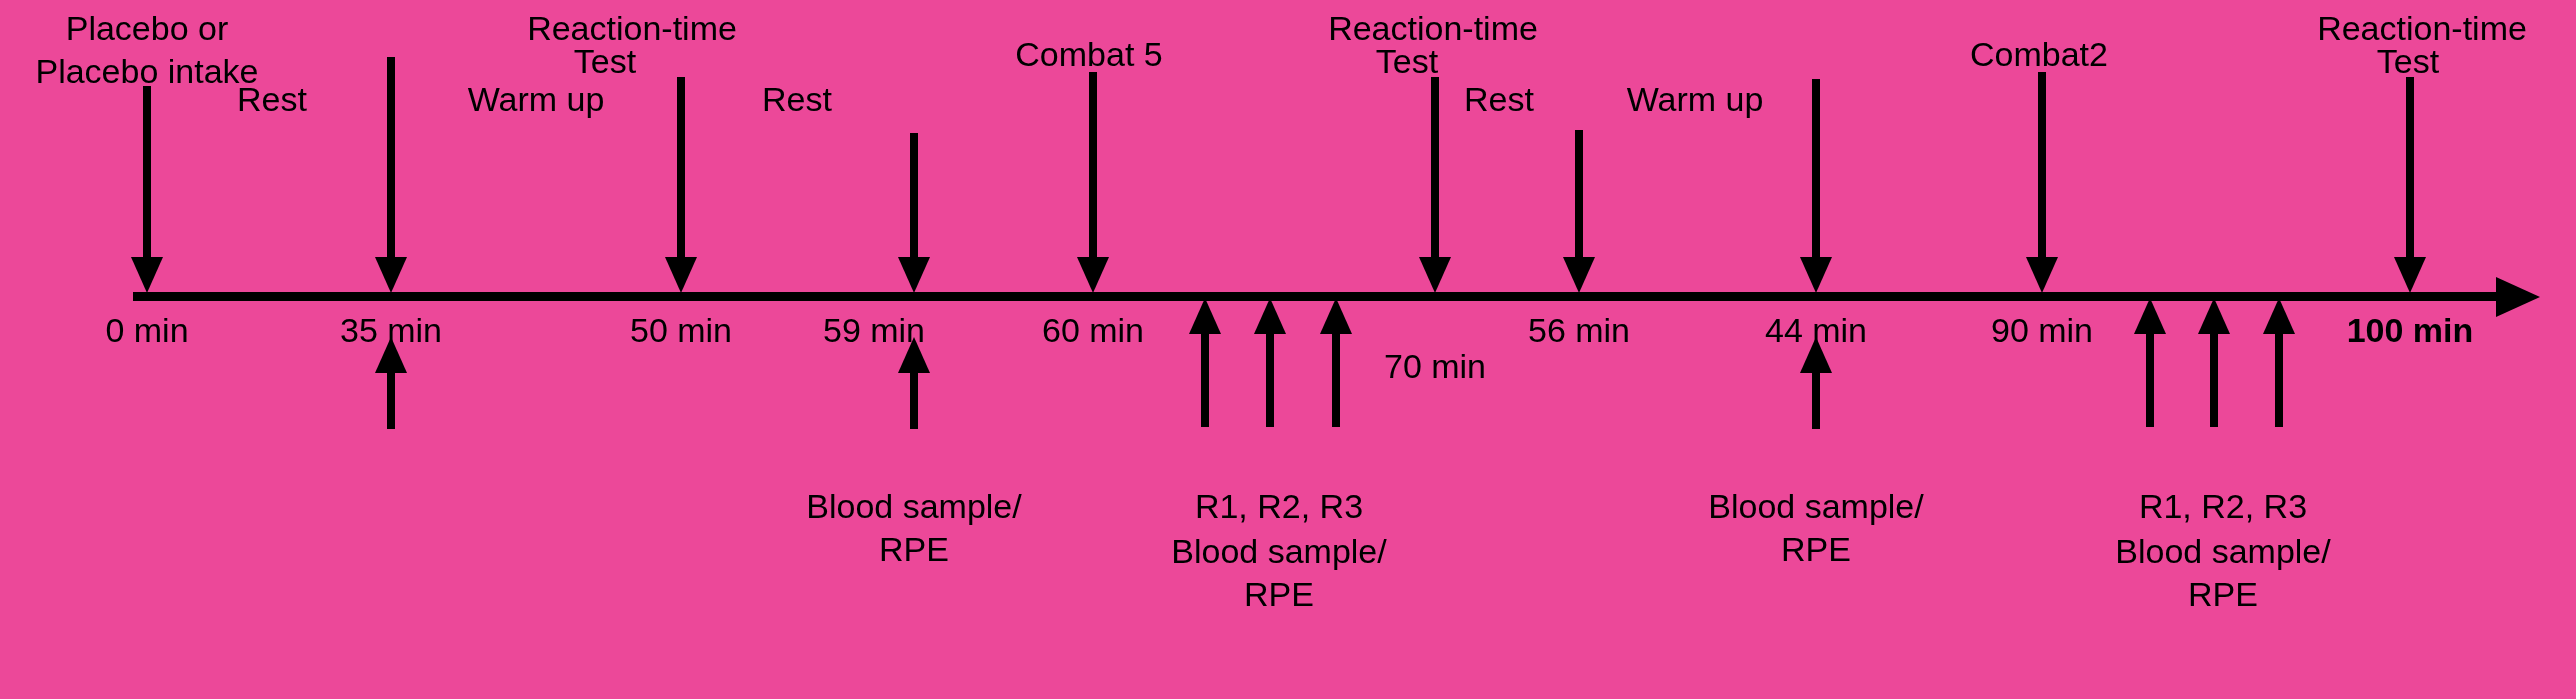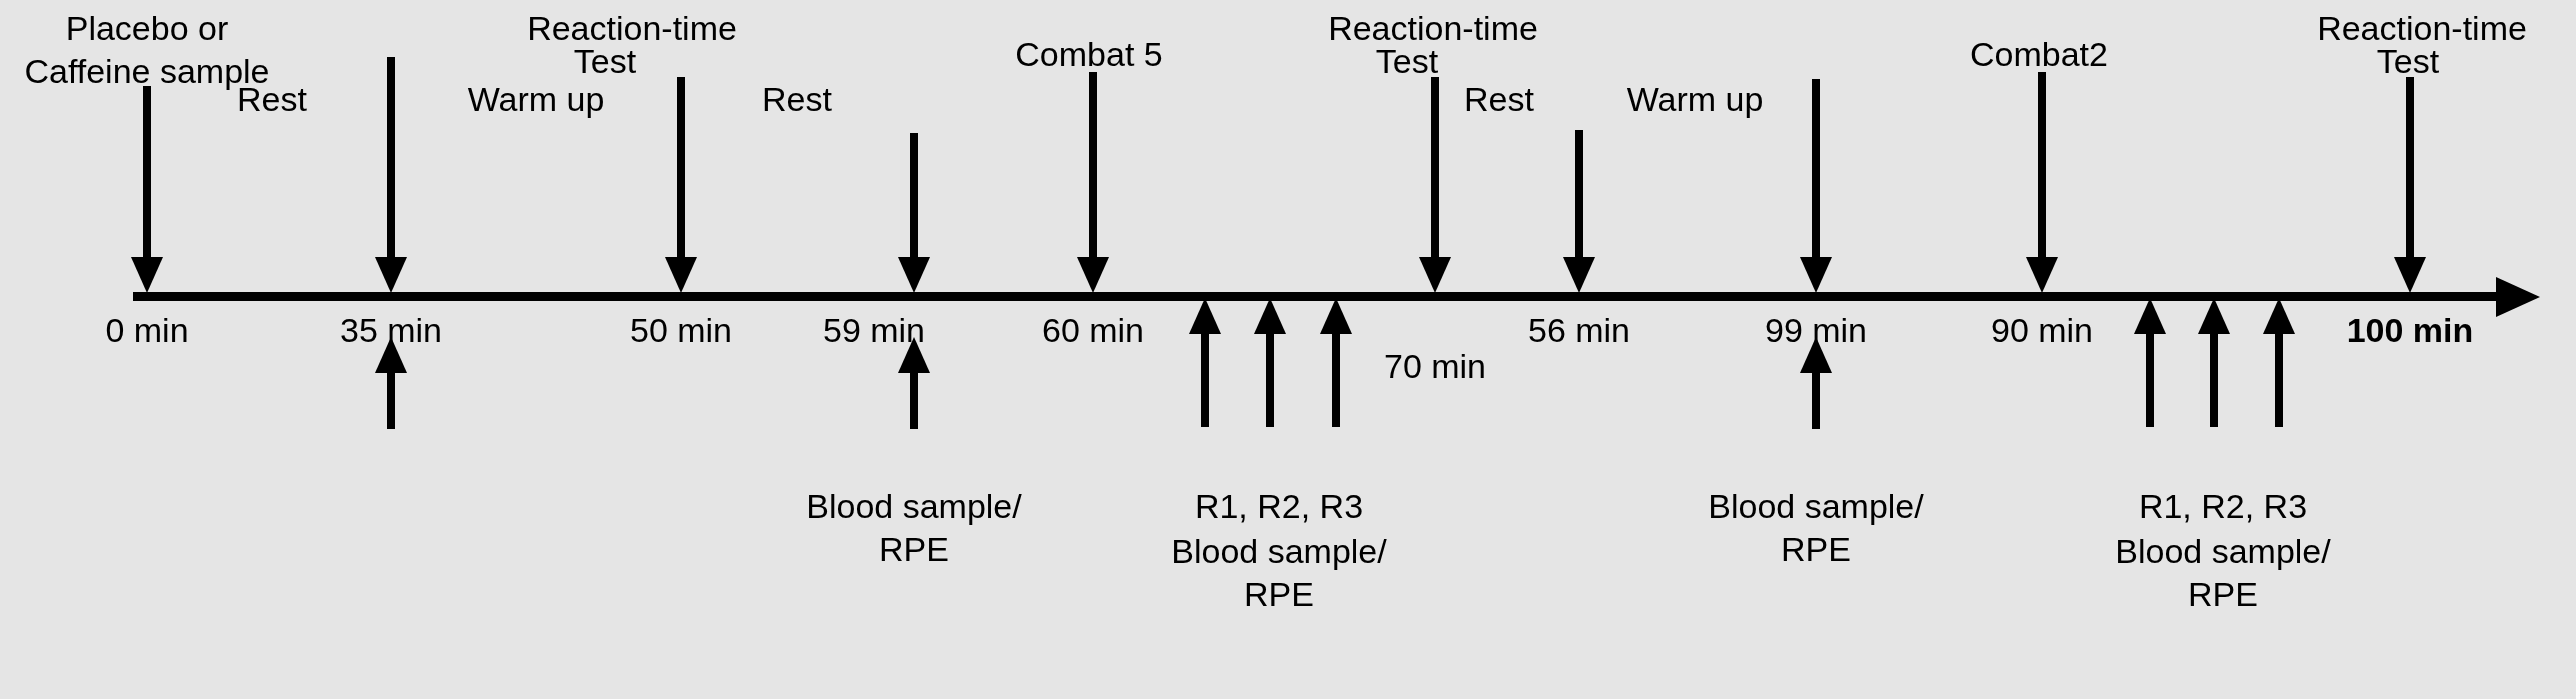--- a/index.html
+++ b/index.html
@@ -4,21 +4,21 @@
 <style>
   html, body {
     margin: 0;
     padding: 0;
     background: #ffffff;
   }
   #stage {
     position: relative;
     width: 2576px;
     height: 699px;
-    background: #e5e5e5;
+    background: #ec4899;
     font-family: "Liberation Sans", sans-serif;
     color: #000000;
     overflow: hidden;
   }
 
   
   .axis-line {
     position: absolute;
     left: 133px;
     top: 292px;
@@ -103,21 +103,21 @@
 </style>
 </head>
 <body>
 
 <div id="stage">
 
   <div class="axis-line"></div>
   <div class="axis-head"></div>
 
   <div class="lbl" style="left:147px; top:5.7px;">Placebo or</div>
-  <div class="lbl" style="left:147px; top:49px;">Caffeine sample</div>
+  <div class="lbl" style="left:147px; top:49px;">Placebo intake</div>
 
   <div class="lbl" style="left:272px; top:77px;">Rest</div>
 
   <div class="lbl" style="left:536px; top:77px;">Warm up</div>
 
   <div class="lbl" style="left:632px; top:5.7px;">Reaction-time</div>
   <div class="lbl" style="left:605px; top:39px;">Test</div>
 
   <div class="lbl" style="left:797px; top:77px;">Rest</div>
 
@@ -185,21 +185,21 @@
     <div class="head" style="top:257px;"></div>
   </div>
 
   <div class="time-lbl" style="left:147px;text-align:right;">0 min</div>
   <div class="time-lbl" style="left:391px;">35 min</div>
   <div class="time-lbl" style="left:681px;">50 min</div>
   <div class="time-lbl" style="left:874px;">59 min</div>
   <div class="time-lbl" style="left:1093px;">60 min</div>
   <div class="time-lbl" style="left:1435px;margin-top:36px;">70 min</div>
   <div class="time-lbl" style="left:1579px;">56 min</div>
-  <div class="time-lbl" style="left:1816px;">99 min</div>
+  <div class="time-lbl" style="left:1816px;">44 min</div>
   <div class="time-lbl" style="left:2042px;">90 min</div>
   <div class="time-lbl" style="left:2410px;font-weight:bold;">100 min</div>
 
   <div class="tick-up" style="left:391px;">
     <div class="head" style="top:337px;"></div>
     <div class="shaft" style="top:373px; height:56px;"></div>
   </div>
 
   <div class="tick-up" style="left:914px;">
     <div class="head" style="top:337px;"></div>

